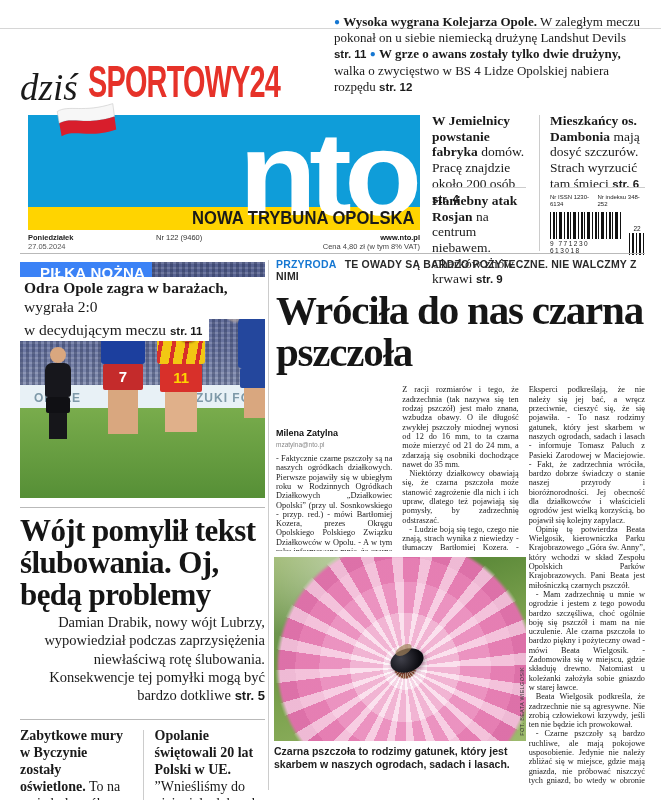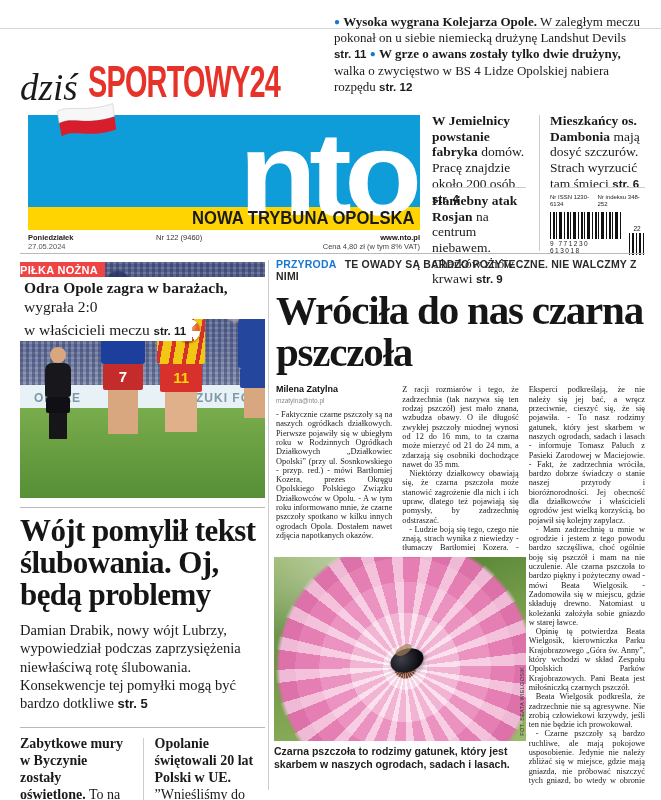--- a/index.html
+++ b/index.html
@@ -99,49 +99,49 @@
   .p-yellow .shorts{width:42px;height:28px;background:#d8302a;color:#ffd400;font-size:15px;line-height:28px;}
   .p-yellow .legs{width:32px;height:40px;background:#e0b08a;}
   .p-blue2{right:-3%;top:16%;}
   .p-blue2 .torso{width:34px;height:52px;background:#24479d;}
   .p-blue2 .shorts{width:30px;height:20px;background:#24479d;}
   .p-blue2 .legs{width:22px;height:30px;}
   .ball{position:absolute;left:64%;top:24%;width:23px;height:23px;border-radius:50%;
         background:radial-gradient(circle at 35% 30%,rgba(255,255,255,.9),rgba(255,255,255,0) 55%),
         conic-gradient(#fff 0 45deg,#e8632a 45deg 95deg,#fff 95deg 150deg,#d3451c 150deg 205deg,#fff 205deg 260deg,#e8632a 260deg 310deg,#fff 310deg 360deg);
         box-shadow:0 1px 2px rgba(0,0,0,.4);}
-  .fb-label{position:absolute;top:0;left:0;background:#ef4444;color:#fff;
-            font-family:"Liberation Sans",sans-serif;font-weight:bold;font-size:11px;
-            padding:2px 7px 2px 0;letter-spacing:.3px;}
+  .fb-label{position:absolute;top:0;left:0;background:#3b82f6;color:#fff;
+            font-family:"Liberation Sans",sans-serif;font-weight:bold;font-size:15px;
+            padding:2px 7px 2px 20px;letter-spacing:.3px;}
   .fb-hl{position:absolute;top:15px;left:0;}
   .fb-hl .chip{display:inline-block;background:#fff;padding:1px 6px 2px 4px;font-size:15.5px;line-height:1.25;}
   .fb-hl .chip b{font-weight:bold;}
   .lrule{border-top:1px solid #b9b9b9;margin:9px 0 0 0;}
   .wojt-hl{font-weight:bold;font-size:31px;line-height:1.03;letter-spacing:-.6px;margin-top:7px;color:#151515;}
-  .wojt-body{font-size:14.5px;line-height:1.27;margin-top:10px;}
+  .wojt-body{font-size:14.5px;line-height:1.27;margin-top:2px;text-align:right;}
   .wojt-body .pg{font-size:13px;}
   .bteasers{position:relative;display:flex;margin-top:8px;}
   .bteasers::before{content:"";position:absolute;left:50%;top:2px;bottom:0;border-left:1px solid #ccc;}
   .bteaser{width:50%;font-size:14px;line-height:1.2;padding-right:14px;box-sizing:border-box;}
   .bteaser:last-child{padding-left:12px;padding-right:0;}
   .bteaser b{font-weight:bold;}
 
   
   .article{position:absolute;left:256px;top:0;right:0;}
   .kickrow{font-family:"Liberation Sans",sans-serif;font-weight:bold;font-size:10.5px;letter-spacing:.2px;}
   .kick{color:#1577d2;margin-right:5px;}
   .kickrest{color:#2a2a2a;}
   .bighl{font-weight:bold;font-size:41px;line-height:1.03;letter-spacing:-1.2px;margin-top:7px;color:#161616;}
   .cols{position:relative;display:flex;gap:10px;margin-top:12px;height:400px;}
   .col{width:121px;font-size:8.3px;line-height:9.3px;text-align:justify;color:#222;}
   .c1,.c2{height:166px;overflow:hidden;}
   .c3{height:400px;overflow:hidden;}
   .col p{margin:0;}
   .col p + p{text-indent:7px;}
-  .byname{font-family:"Liberation Sans",sans-serif;font-weight:bold;font-size:9px;color:#111;}
+  .byname{font-family:"Liberation Sans",sans-serif;font-weight:bold;font-size:9px;color:#111;margin-top:44px;}
   .bymail{font-family:"Liberation Sans",sans-serif;font-size:6.5px;color:#888;margin-top:1px;}
   .lead{font-weight:bold;margin-top:7px !important;}
   .c1 .body{margin-top:5px;text-indent:0 !important;}
   .beephoto{position:absolute;left:-2px;top:172px;width:252px;height:184px;overflow:hidden;
      background:radial-gradient(circle at 25% 6%,rgba(255,255,255,.45),transparent 45%),
      linear-gradient(160deg,#8fae5c 0%,#5d8a3a 28%,#7ca24e 55%,#9dbb6d 100%);}
   .petals{position:absolute;inset:0;background:
      repeating-conic-gradient(from 8deg at 52% 60%,rgba(255,255,255,.5) 0 6deg,rgba(214,94,160,.15) 6deg 15deg),
      radial-gradient(circle at 52% 60%,#7c4a21 0 6%,#fbe9f2 7% 13%,#f6c3dc 13% 32%,#ef9cc6 32% 50%,#e884b6 50% 64%,#de74aa 64% 74%,rgba(222,116,170,0) 76%);
      -webkit-mask:radial-gradient(circle at 52% 60%,#000 0 73%,transparent 76%);
@@ -244,21 +244,21 @@
         <div class="player p-blue2">
             <div class="head"></div>
             <div class="torso"></div>
             <div class="shorts"></div>
             <div class="legs"></div>
           </div>
         <div class="ball"></div>
         <div class="fb-label">PIŁKA NOŻNA</div>
         <div class="fb-hl">
           <div><span class="chip"><b>Odra Opole zagra w barażach,</b><span> wygrała 2:0</span></span></div>
-          <div><span class="chip"><span>w właścicieli meczu </span><b class="pg">str. 11</b></span></div>
+          <div><span class="chip"><span>w decydującym meczu </span><b class="pg">str. 11</b></span></div>
         </div>
       </div>
       <div class="lrule"></div>
       <div class="wojt-hl">Wójt pomylił tekst ślubowania. Oj, będą problemy</div>
       <p class="wojt-body"><span>Damian Drabik, nowy wójt Lubrzy, wypowiedział podczas zaprzysiężenia niewłaściwą rotę ślubowania. Konsekwencje tej pomyłki mogą być bardzo dotkliwe </span><span class="pg">str. 5</span></p>
       <div class="lrule"></div>
       <div class="bteasers">
         <div class="bteaser"><b>Zabytkowe mury w Byczynie zostały oświetlone.</b><span> To na razie była próba, ale już niebawem...</span></div>
         <div class="bteaser"><b>Opolanie świętowali 20 lat Polski w UE.</b><span> ”Wnieśliśmy do niej wiele dobrych rzeczy”</span></div>
       </div>
@@ -277,22 +277,22 @@
           <p class="body">- Faktycznie czarne pszczoły są na naszych ogródkach działkowych. Pierwsze pojawiły się w ubiegłym roku w Rodzinnych Ogródkach Działkowych „Działkowiec Opolski” (przy ul. Sosnkowskiego - przyp. red.) - mówi Bartłomiej Kozera, prezes Okręgu Opolskiego Polskiego Związku Działkowców w Opolu. - A w tym roku informowano mnie, że czarne pszczoły spotkano w kilku innych ogrodach Opola. Dostałem nawet zdjęcia napotkanych okazów.</p>
         </div>
         <div class="col c2">
           <p>Z racji rozmiarów i tego, że zadrzechnia (tak nazywa się ten rodzaj pszczół) jest mało znana, wzbudza obawy. O ile długość zwykłej pszczoły miodnej wynosi od 12 do 16 mm, to ta czarna może mierzyć od 21 do 24 mm, a zdarzają się osobniki dochodzące nawet do 35 mm.</p>
           <p>Niektórzy działkowcy obawiają się, że czarna pszczoła może stanowić zagrożenie dla nich i ich upraw, dlatego też pojawiają się pomysły, by zadrzechnię odstraszać.</p>
           <p>- Ludzie boją się tego, czego nie znają, strach wynika z niewiedzy - tłumaczy Bartłomiej Kozera. - Dlatego na spotkaniach z naszymi działkowcami staramy się edukować, żeby ludzie mieli większą świadomość.</p>
 
         </div>
         <div class="col c3">
           <p>Eksperci podkreślają, że nie należy się jej bać, a wręcz przeciwnie, cieszyć się, że się pojawiła. - To nasz rodzimy gatunek, który jest skarbem w naszych ogrodach, sadach i lasach - informuje Tomasz Paluch z Pasieki Zarodowej w Maciejowie. - Fakt, że zadrzechnia wróciła, bardzo dobrze świadczy o stanie naszej przyrody i bioróżnorodności. Jej obecność dla działkowców i właścicieli ogrodów jest wielką korzyścią, bo pojawił się kolejny zapylacz.</p>
+          <p>Opinię tę potwierdza Beata Wielgosik, kierowniczka Parku Krajobrazowego „Góra św. Anny”, który wchodzi w skład Zespołu Opolskich Parków Krajobrazowych. Pani Beata jest miłośniczką czarnych pszczół.</p>
           <p>- Mam zadrzechnię u mnie w ogrodzie i jestem z tego powodu bardzo szczęśliwa, choć ogólnie boję się pszczół i mam na nie uczulenie. Ale czarna pszczoła to bardzo piękny i pożyteczny owad - mówi Beata Wielgosik. - Zadomowiła się w miejscu, gdzie składuję drewno. Natomiast u koleżanki założyła sobie gniazdo w starej ławce.</p>
-          <p>Opinię tę potwierdza Beata Wielgosik, kierowniczka Parku Krajobrazowego „Góra św. Anny”, który wchodzi w skład Zespołu Opolskich Parków Krajobrazowych. Pani Beata jest miłośniczką czarnych pszczół.</p>
           <p>Beata Wielgosik podkreśla, że zadrzechnie nie są agresywne. Nie zrobią człowiekowi krzywdy, jeśli ten nie będzie ich prowokował.</p>
           <p>- Czarne pszczoły są bardzo ruchliwe, ale mają pokojowe usposobienie. Jedynie nie należy zbliżać się w miejsce, gdzie mają gniazda, nie próbować niszczyć tych gniazd, bo wtedy w obronie własnej mogą użądlić - tłumaczy.</p>
 
         </div>
         <div class="beephoto">
           <div class="petals"></div>
           <div class="bee"></div>
           <div class="credit">FOT. BEATA WIELGOSIK</div>
         </div>
         <div class="caption">Czarna pszczoła to rodzimy gatunek, który jest skarbem w naszych ogrodach, sadach i lasach.</div>

